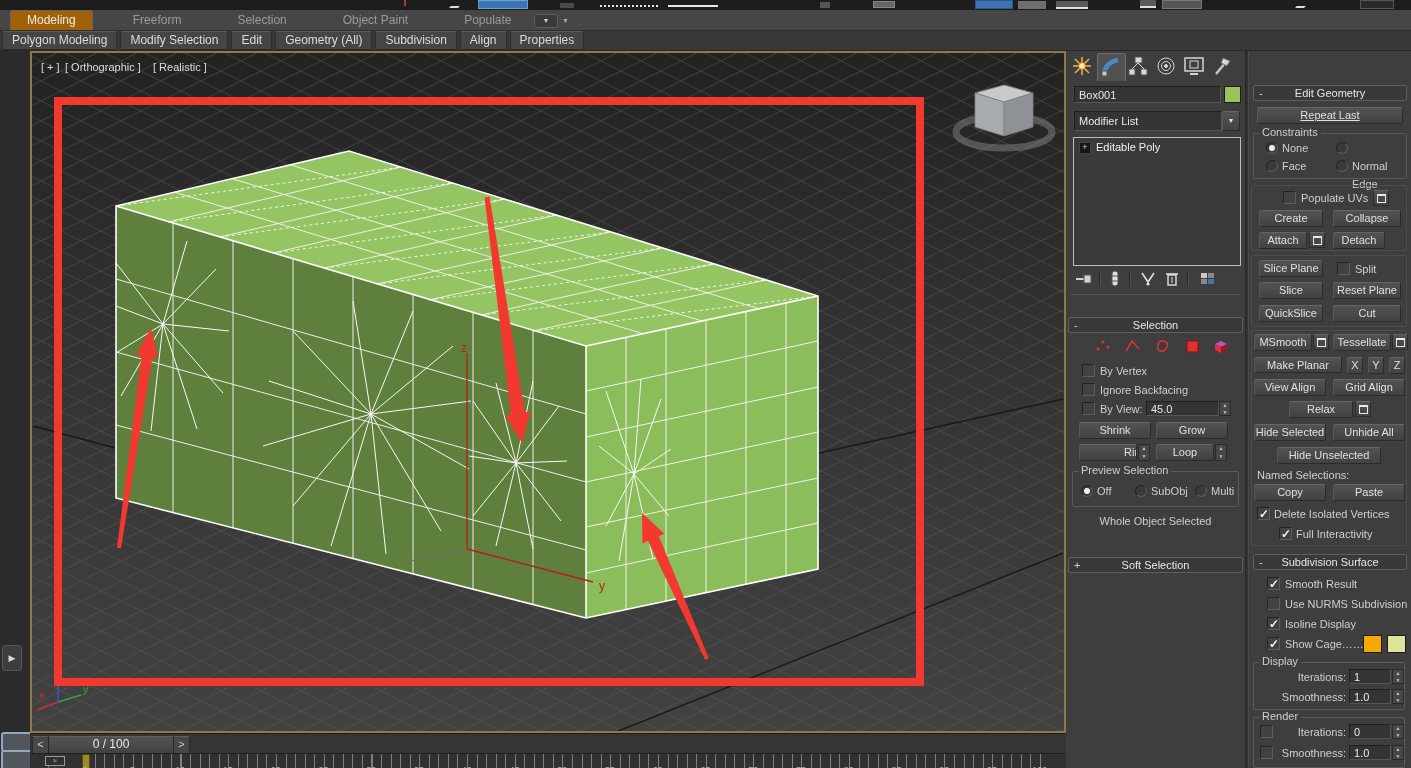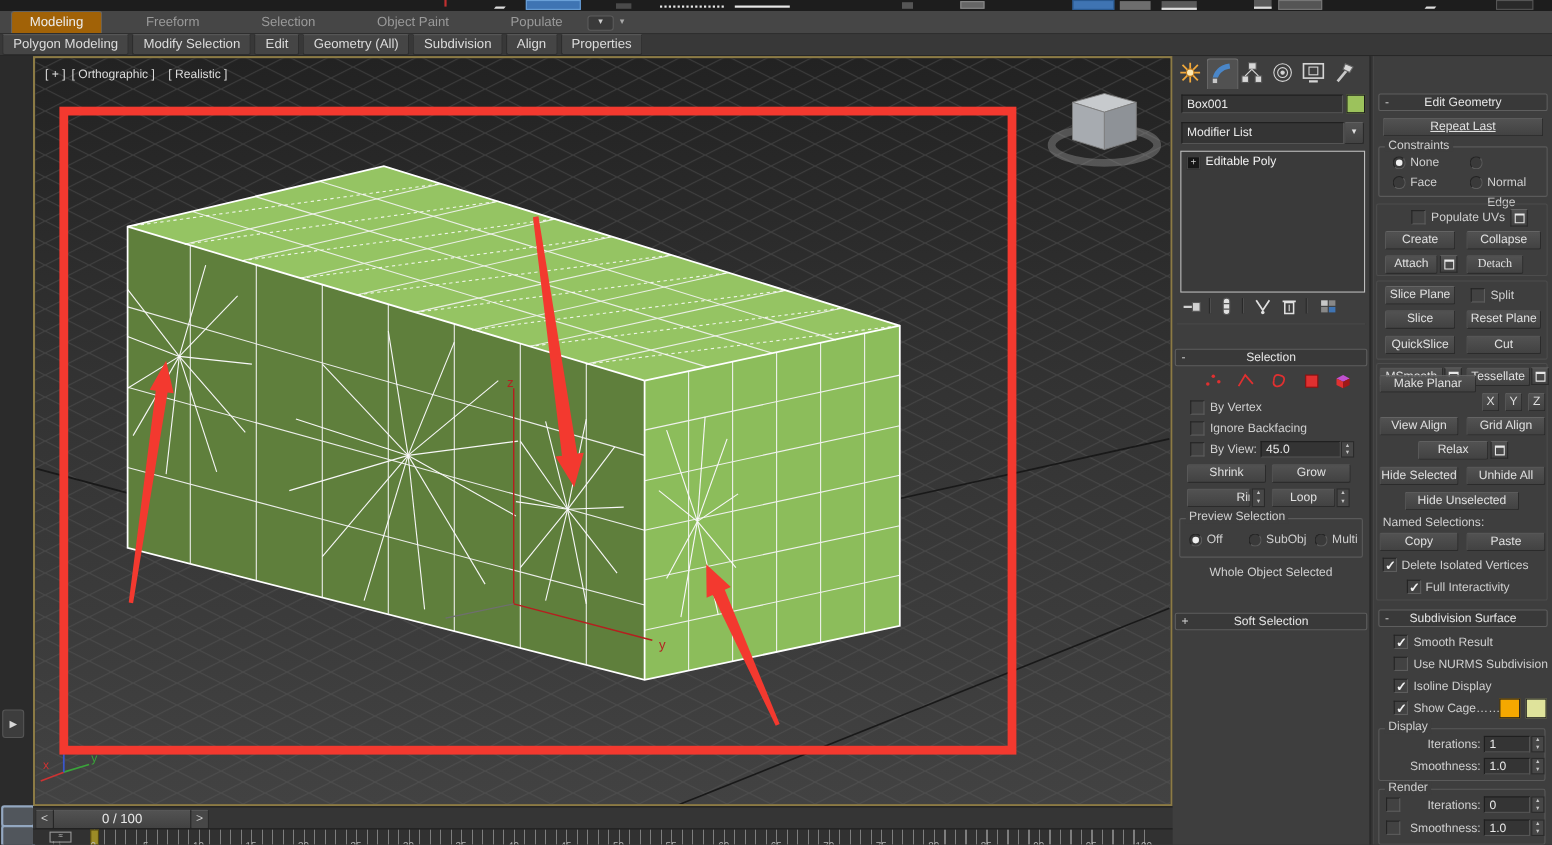--- a/index.html
+++ b/index.html
@@ -487,37 +487,37 @@
     </div>
 
     <div class="grp" style="left:2px;top:134px;width:156px;height:66px;border-color:#4d4d4d;"></div>
     <span class="cb" style="left:34px;top:140px;"></span>
     <span class="lbl" style="left:52px;top:141px;">Populate UVs</span>
     <span class="sqbtn" style="left:124px;top:139px;"></span>
     <div class="btn" style="left:10px;top:159px;width:64px;height:17px;line-height:15px;">Create</div>
     <div class="btn" style="left:84px;top:159px;width:68px;height:17px;line-height:15px;">Collapse</div>
     <div class="btn" style="left:10px;top:181px;width:48px;height:17px;line-height:15px;">Attach</div>
     <span class="sqbtn" style="left:60px;top:181px;"></span>
-    <div class="btn" style="left:84px;top:181px;width:52px;height:17px;line-height:15px;font-family:Liberation Serif, serif;">Detach</div>
+    <div class="btn" style="left:84px;top:181px;width:52px;height:17px;line-height:15px;">Detach</div>
 
     <div class="grp" style="left:2px;top:204px;width:156px;height:72px;border-color:#4d4d4d;"></div>
     <div class="btn" style="left:10px;top:209px;width:64px;height:17px;line-height:15px;">Slice Plane</div>
     <span class="cb" style="left:88px;top:211px;"></span>
     <span class="lbl" style="left:106px;top:212px;">Split</span>
     <div class="btn" style="left:10px;top:231px;width:64px;height:17px;line-height:15px;">Slice</div>
     <div class="btn" style="left:84px;top:231px;width:68px;height:17px;line-height:15px;">Reset Plane</div>
     <div class="btn" style="left:10px;top:254px;width:64px;height:17px;line-height:15px;">QuickSlice</div>
     <div class="btn" style="left:84px;top:254px;width:68px;height:17px;line-height:15px;">Cut</div>
 
     <div class="grp" style="left:2px;top:279px;width:156px;height:216px;border-color:#4d4d4d;"></div>
     <div class="btn" style="left:5px;top:283px;width:58px;height:17px;line-height:15px;">MSmooth</div>
     <span class="sqbtn" style="left:64px;top:283px;"></span>
     <div class="btn" style="left:84px;top:283px;width:58px;height:17px;line-height:15px;">Tessellate</div>
     <span class="sqbtn" style="left:143px;top:283px;"></span>
-    <div class="btn" style="left:5px;top:290px;width:88px;height:16px;line-height:15px;text-align:center;">Make Planar</div>
+    <div class="btn" style="left:5px;top:306px;width:88px;height:16px;line-height:15px;text-align:center;">Make Planar</div>
     <div class="btn" style="left:98px;top:306px;width:16px;height:17px;line-height:15px;">X</div>
     <div class="btn" style="left:119px;top:306px;width:16px;height:17px;line-height:15px;">Y</div>
     <div class="btn" style="left:140px;top:306px;width:16px;height:17px;line-height:15px;">Z</div>
     <div class="btn" style="left:5px;top:328px;width:72px;height:17px;line-height:15px;">View Align</div>
     <div class="btn" style="left:84px;top:328px;width:72px;height:17px;line-height:15px;">Grid Align</div>
     <div class="btn" style="left:40px;top:350px;width:64px;height:17px;line-height:15px;">Relax</div>
     <span class="sqbtn" style="left:106px;top:350px;"></span>
     <div class="btn" style="left:5px;top:373px;width:72px;height:17px;line-height:15px;">Hide Selected</div>
     <div class="btn" style="left:84px;top:373px;width:72px;height:17px;line-height:15px;">Unhide All</div>
     <div class="btn" style="left:28px;top:396px;width:104px;height:17px;line-height:15px;">Hide Unselected</div>

